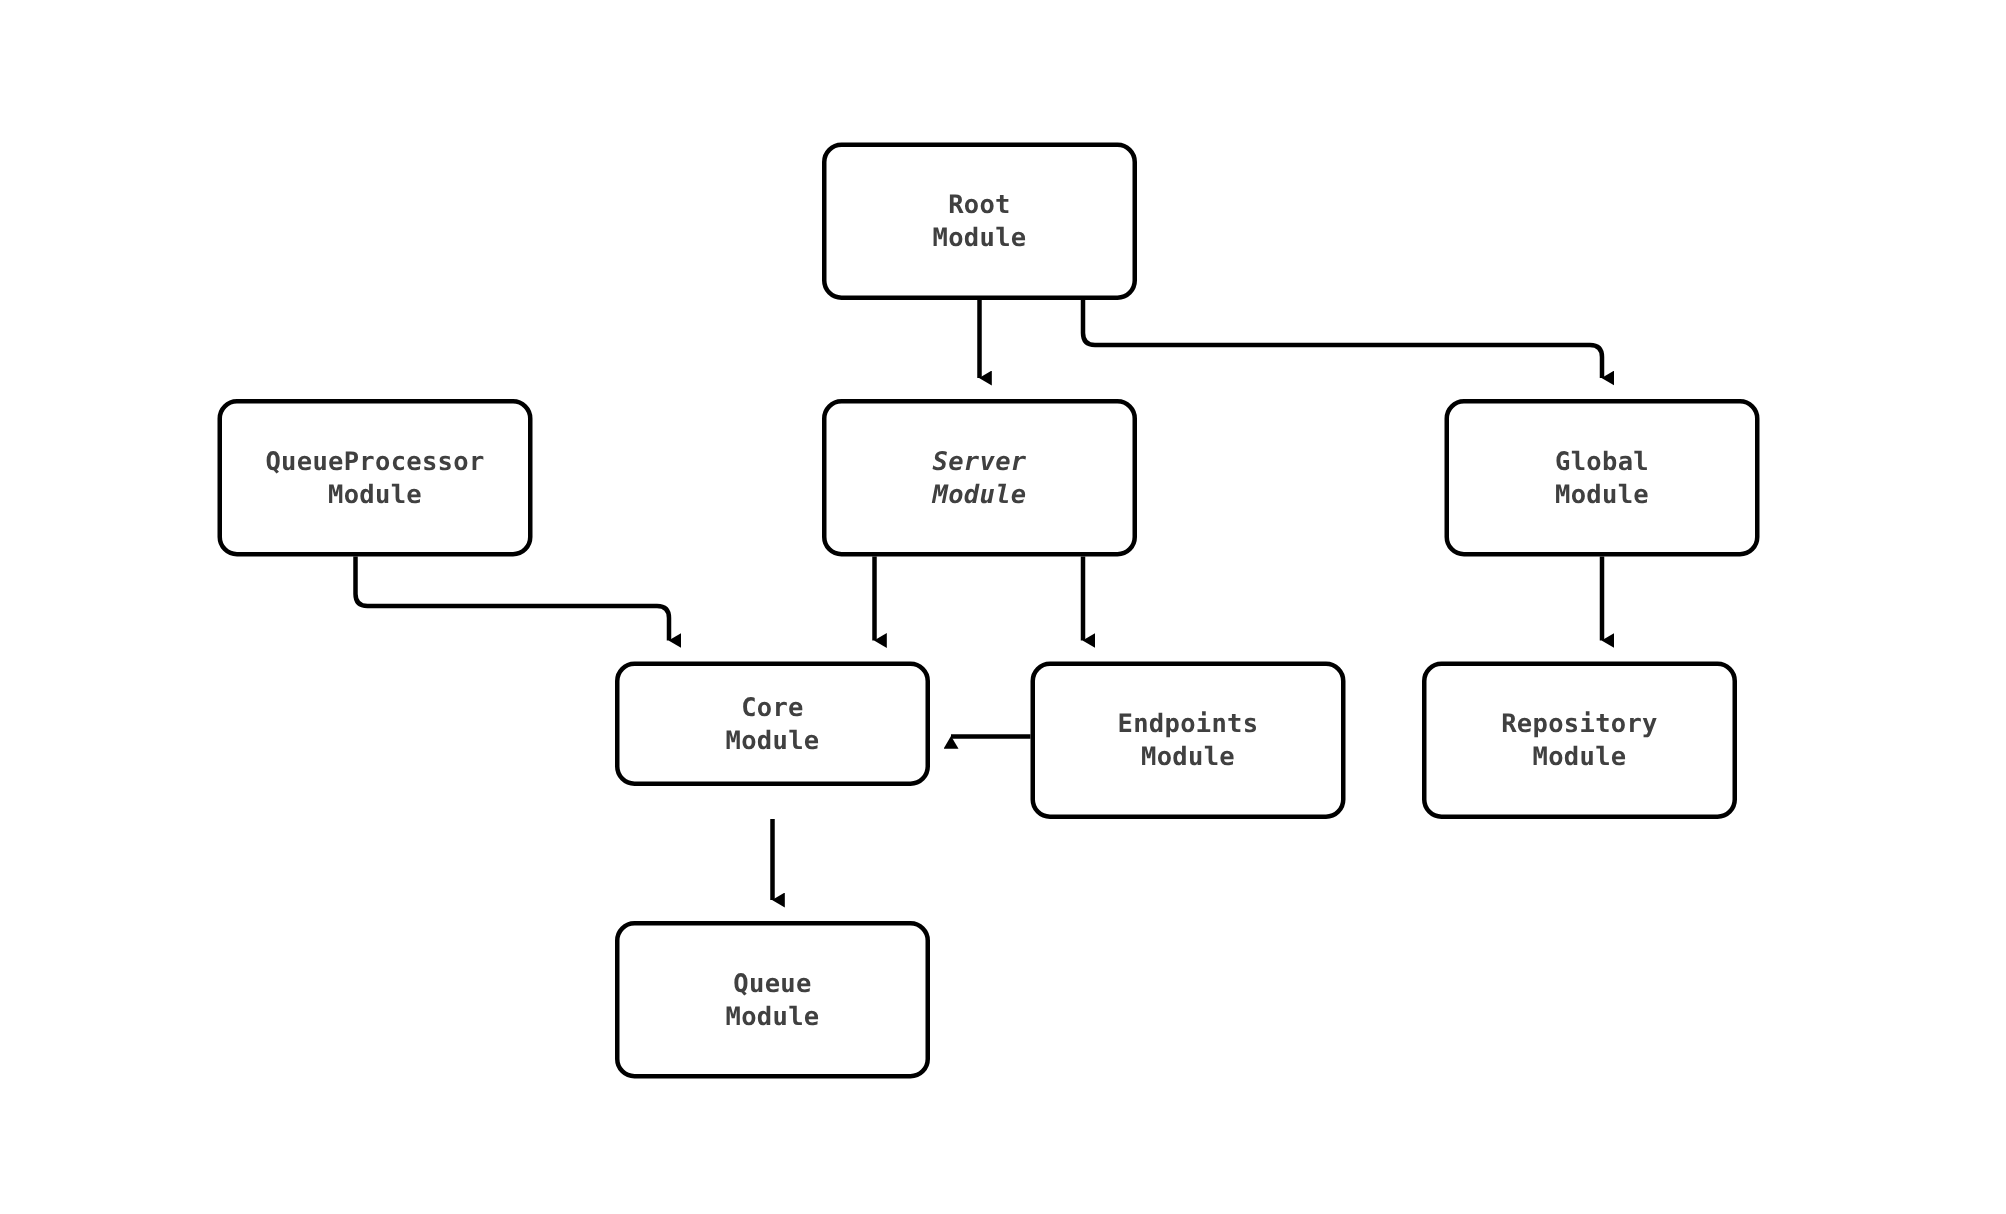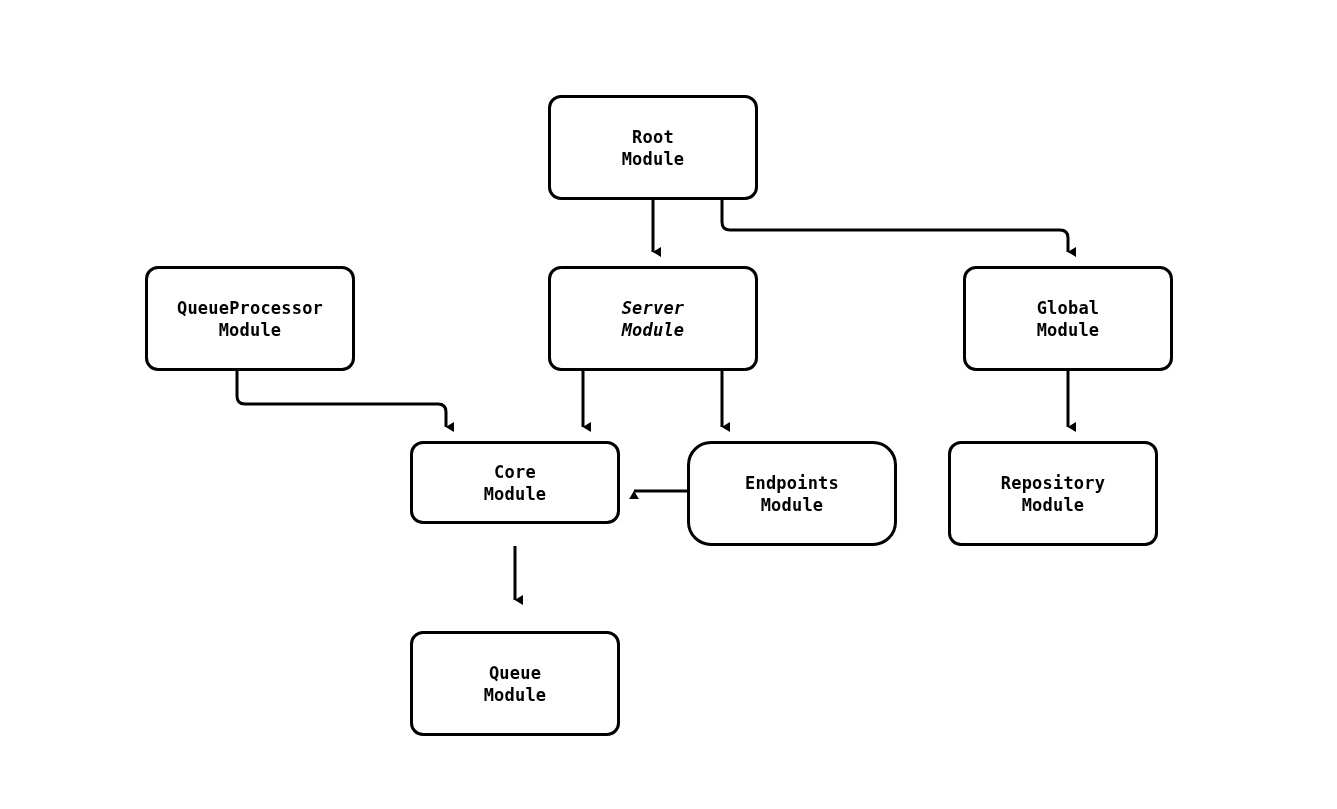--- a/index.html
+++ b/index.html
@@ -35,21 +35,21 @@
     display: flex;
     align-items: center;
     justify-content: center;
     z-index: 2;
   }
   .node-label {
     font-family: "DejaVu Sans Mono", "Liberation Mono", monospace;
     font-size: 17px;
     line-height: 22px;
     font-weight: 700;
-    color: #000000;
+    color: #404040;
     text-align: center;
     white-space: pre;
     letter-spacing: 0.2px;
     user-select: none;
   }
 </style>
 </head>
 <body>
 
 <div id="diagram-root">
@@ -84,26 +84,26 @@
 Module</div>
       </div>
       <div class="node" style="left: 963px; top: 266px; width: 210px; height: 105px; background: rgb(255, 255, 255); border-color: rgb(0, 0, 0);">
         <div class="node-label">Global
 Module</div>
       </div>
       <div class="node" style="left: 410px; top: 441px; width: 210px; height: 83px; background: rgb(255, 255, 255); border-color: rgb(0, 0, 0);">
         <div class="node-label">Core
 Module</div>
       </div>
-      <div class="node" style="left: 687px; top: 441px; width: 210px; height: 105px; background: rgb(255, 255, 255); border-color: rgb(0, 0, 0); border-radius: 24px;">
+      <div class="node" style="left: 687px; top: 441px; width: 210px; height: 105px; background: rgb(255, 255, 255); border-color: rgb(0, 0, 0);">
         <div class="node-label">Endpoints
 Module</div>
       </div>
       <div class="node" style="left: 948px; top: 441px; width: 210px; height: 105px; background: rgb(255, 255, 255); border-color: rgb(0, 0, 0);">
         <div class="node-label">Repository
 Module</div>
       </div>
-      <div class="node" style="left: 410px; top: 614px; width: 210px; height: 105px; background: rgb(255, 255, 255); border-color: rgb(0, 0, 0); margin-top: 17px;">
+      <div class="node" style="left: 410px; top: 614px; width: 210px; height: 105px; background: rgb(255, 255, 255); border-color: rgb(0, 0, 0);">
         <div class="node-label">Queue
 Module</div>
       </div>
     </div>
 </div>
 
 </body></html>

